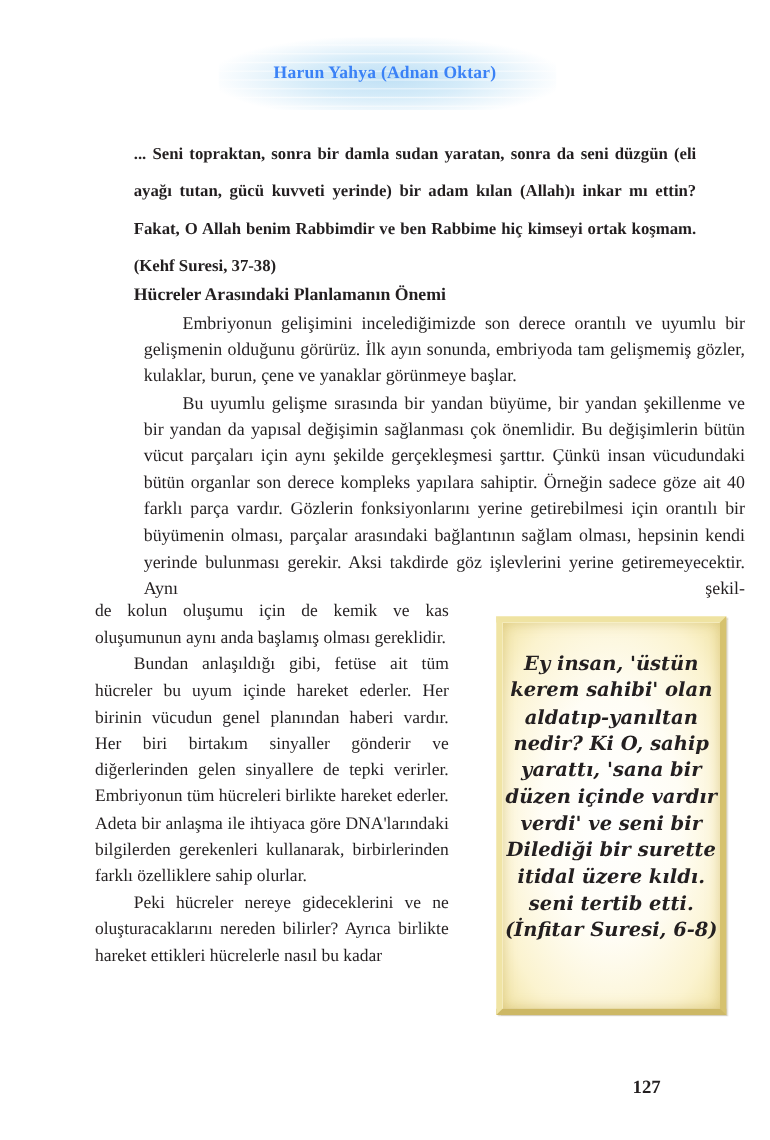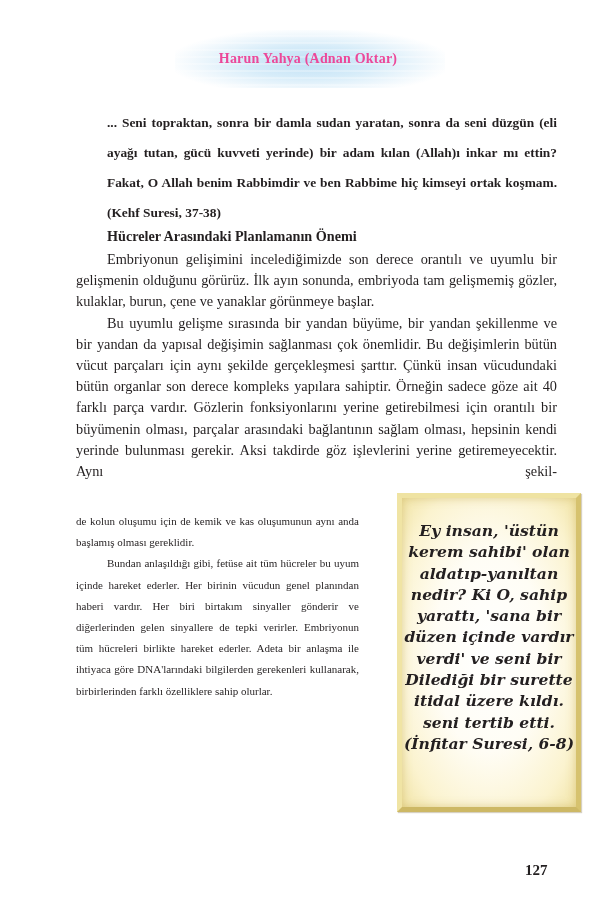--- a/index.html
+++ b/index.html
@@ -8,37 +8,37 @@
       font-family: "Liberation Serif", "DejaVu Serif", serif; color: #231f20;
     }
     .header-band {
       position: absolute; left: 175px; top: 30px; width: 270px; height: 58px;
       background:
         repeating-linear-gradient(180deg, rgba(255,255,255,0) 0px, rgba(255,255,255,0) 5px, rgba(255,255,255,0.55) 6px, rgba(255,255,255,0) 7px),
         radial-gradient(ellipse at 50% 55%, #bfe0f5 0%, #d6ecf9 35%, rgba(230,243,251,0.6) 60%, rgba(255,255,255,0) 75%);
     }
     .header-title {
       position: absolute; left: 0; width: 616px; top: 51px; text-align: center;
-      font-weight: bold; font-size: 14px; letter-spacing: 0.2px; color: #ec4899;
+      font-weight: bold; font-size: 14px; letter-spacing: 0.2px; color: #3b82f6;
     }
     .epigraph {
       position: absolute; left: 107px; top: 108px; width: 450px;
       font-weight: bold; font-size: 13.4px; line-height: 30px; text-align: justify;
       text-align-last: left;
     }
     .section-heading {
       position: absolute; left: 107px; top: 228px; font-weight: bold; font-size: 14.2px;
     }
     .body-full {
       position: absolute; left: 76px; top: 246px; width: 481px;
       font-size: 14.3px; line-height: 21.2px; text-align: justify;
     }
     .body-narrow {
       position: absolute; left: 76px; top: 479px; width: 283px;
-      font-size: 11px; line-height: 21.2px; text-align: justify; margin-top: 32px;
+      font-size: 14px; line-height: 21.2px; text-align: justify;
     }
     .body-full p, .body-narrow p { margin: 0; text-indent: 31px; }
     .body-full p.cont, .body-narrow p.cont { text-indent: 0; }
     .body-full p.justify-last, .body-narrow p.justify-last { text-align-last: justify; }
     .quote-box {
       position: absolute; left: 373px; top: 493px; width: 184px; height: 319px;
       box-sizing: border-box;
       border: 5px solid #e9d98c;
       border-top-color: #efe3a2; border-left-color: #f0e4a4;
       border-right-color: #d6c26e; border-bottom-color: #cdb865;
@@ -46,41 +46,42 @@
       box-shadow: inset 0 0 10px rgba(200,175,90,0.55), 1px 1px 1px rgba(120,100,50,0.3);
       margin-left: 24px;
     }
     .quote-text {
       position: absolute; left: 0; right: 0; top: 22px; text-align: center;
       font-style: italic; font-weight: bold; font-size: 15.6px; line-height: 21.3px; color: #231f20;
       font-family: "DejaVu Serif", serif;
     }
     .quote-text span { display: block; white-space: nowrap; }
     .page-number {
-      position: absolute; left: 525px; top: 862px; font-weight: bold; font-size: 15px;
+      position: absolute; left: 506px; top: 862px; font-weight: bold; font-size: 15px;
     }
   </style>
 </head>
 <body>
 
 <div class="header-band"></div>
 <div class="header-title">Harun Yahya (Adnan Oktar)</div>
 
 <div class="epigraph">... Seni topraktan, sonra bir damla sudan yaratan, sonra da seni düzgün (eli ayağı tutan, gücü kuvveti yerinde) bir adam kılan (Allah)ı inkar mı ettin? Fakat, O Allah benim Rabbimdir ve ben Rabbime hiç kimseyi ortak koşmam. (Kehf Suresi, 37-38)</div>
 
 <div class="section-heading">Hücreler Arasındaki Planlamanın Önemi</div>
 
-<div class="body-full" style="top:249px;">
+<div class="body-full" style="top:249px;margin-left:39px;">
   <p>Embriyonun gelişimini incelediğimizde son derece orantılı ve uyumlu bir gelişmenin olduğunu görürüz. İlk ayın sonunda, embriyoda tam gelişmemiş gözler, kulaklar, burun, çene ve yanaklar görünmeye başlar.</p>
   <p class="justify-last">Bu uyumlu gelişme sırasında bir yandan büyüme, bir yandan şekillenme ve bir yandan da yapısal değişimin sağlanması çok önemlidir. Bu değişimlerin bütün vücut parçaları için aynı şekilde gerçekleşmesi şarttır. Çünkü insan vücudundaki bütün organlar son derece kompleks yapılara sahiptir. Örneğin sadece göze ait 40 farklı parça vardır. Gözlerin fonksiyonlarını yerine getirebilmesi için orantılı bir büyümenin olması, parçalar arasındaki bağlantının sağlam olması, hepsinin kendi yerinde bulunması gerekir. Aksi takdirde göz işlevlerini yerine getiremeyecektir. Aynı şekil-</p>
 </div>
 
 <div class="body-narrow">
   <p class="cont">de kolun oluşumu için de kemik ve kas oluşumunun aynı anda başlamış olması gereklidir.</p>
   <p>Bundan anlaşıldığı gibi, fetüse ait tüm hücreler bu uyum içinde hareket ederler. Her birinin vücudun genel planından haberi vardır. Her biri birtakım sinyaller gönderir ve diğerlerinden gelen sinyallere de tepki verirler. Embriyonun tüm hücreleri birlikte hareket ederler. Adeta bir anlaşma ile ihtiyaca göre DNA'larındaki bilgilerden gerekenleri kullanarak, birbirlerinden farklı özelliklere sahip olurlar.</p>
+  <p>Peki hücreler nereye gideceklerini ve ne oluşturacaklarını nereden bilirler? Ayrıca birlikte hareket ettikleri hücrelerle nasıl bu kadar</p>
 </div>
 
 <div class="quote-box">
   <div class="quote-text">
     <span>Ey insan, 'üstün</span>
     <span>kerem sahibi' olan</span>
     <span>aldatıp-yanıltan</span>
     <span>nedir? Ki O, sahip</span>
     <span>yarattı, 'sana bir</span>
     <span>düzen içinde vardır</span>

